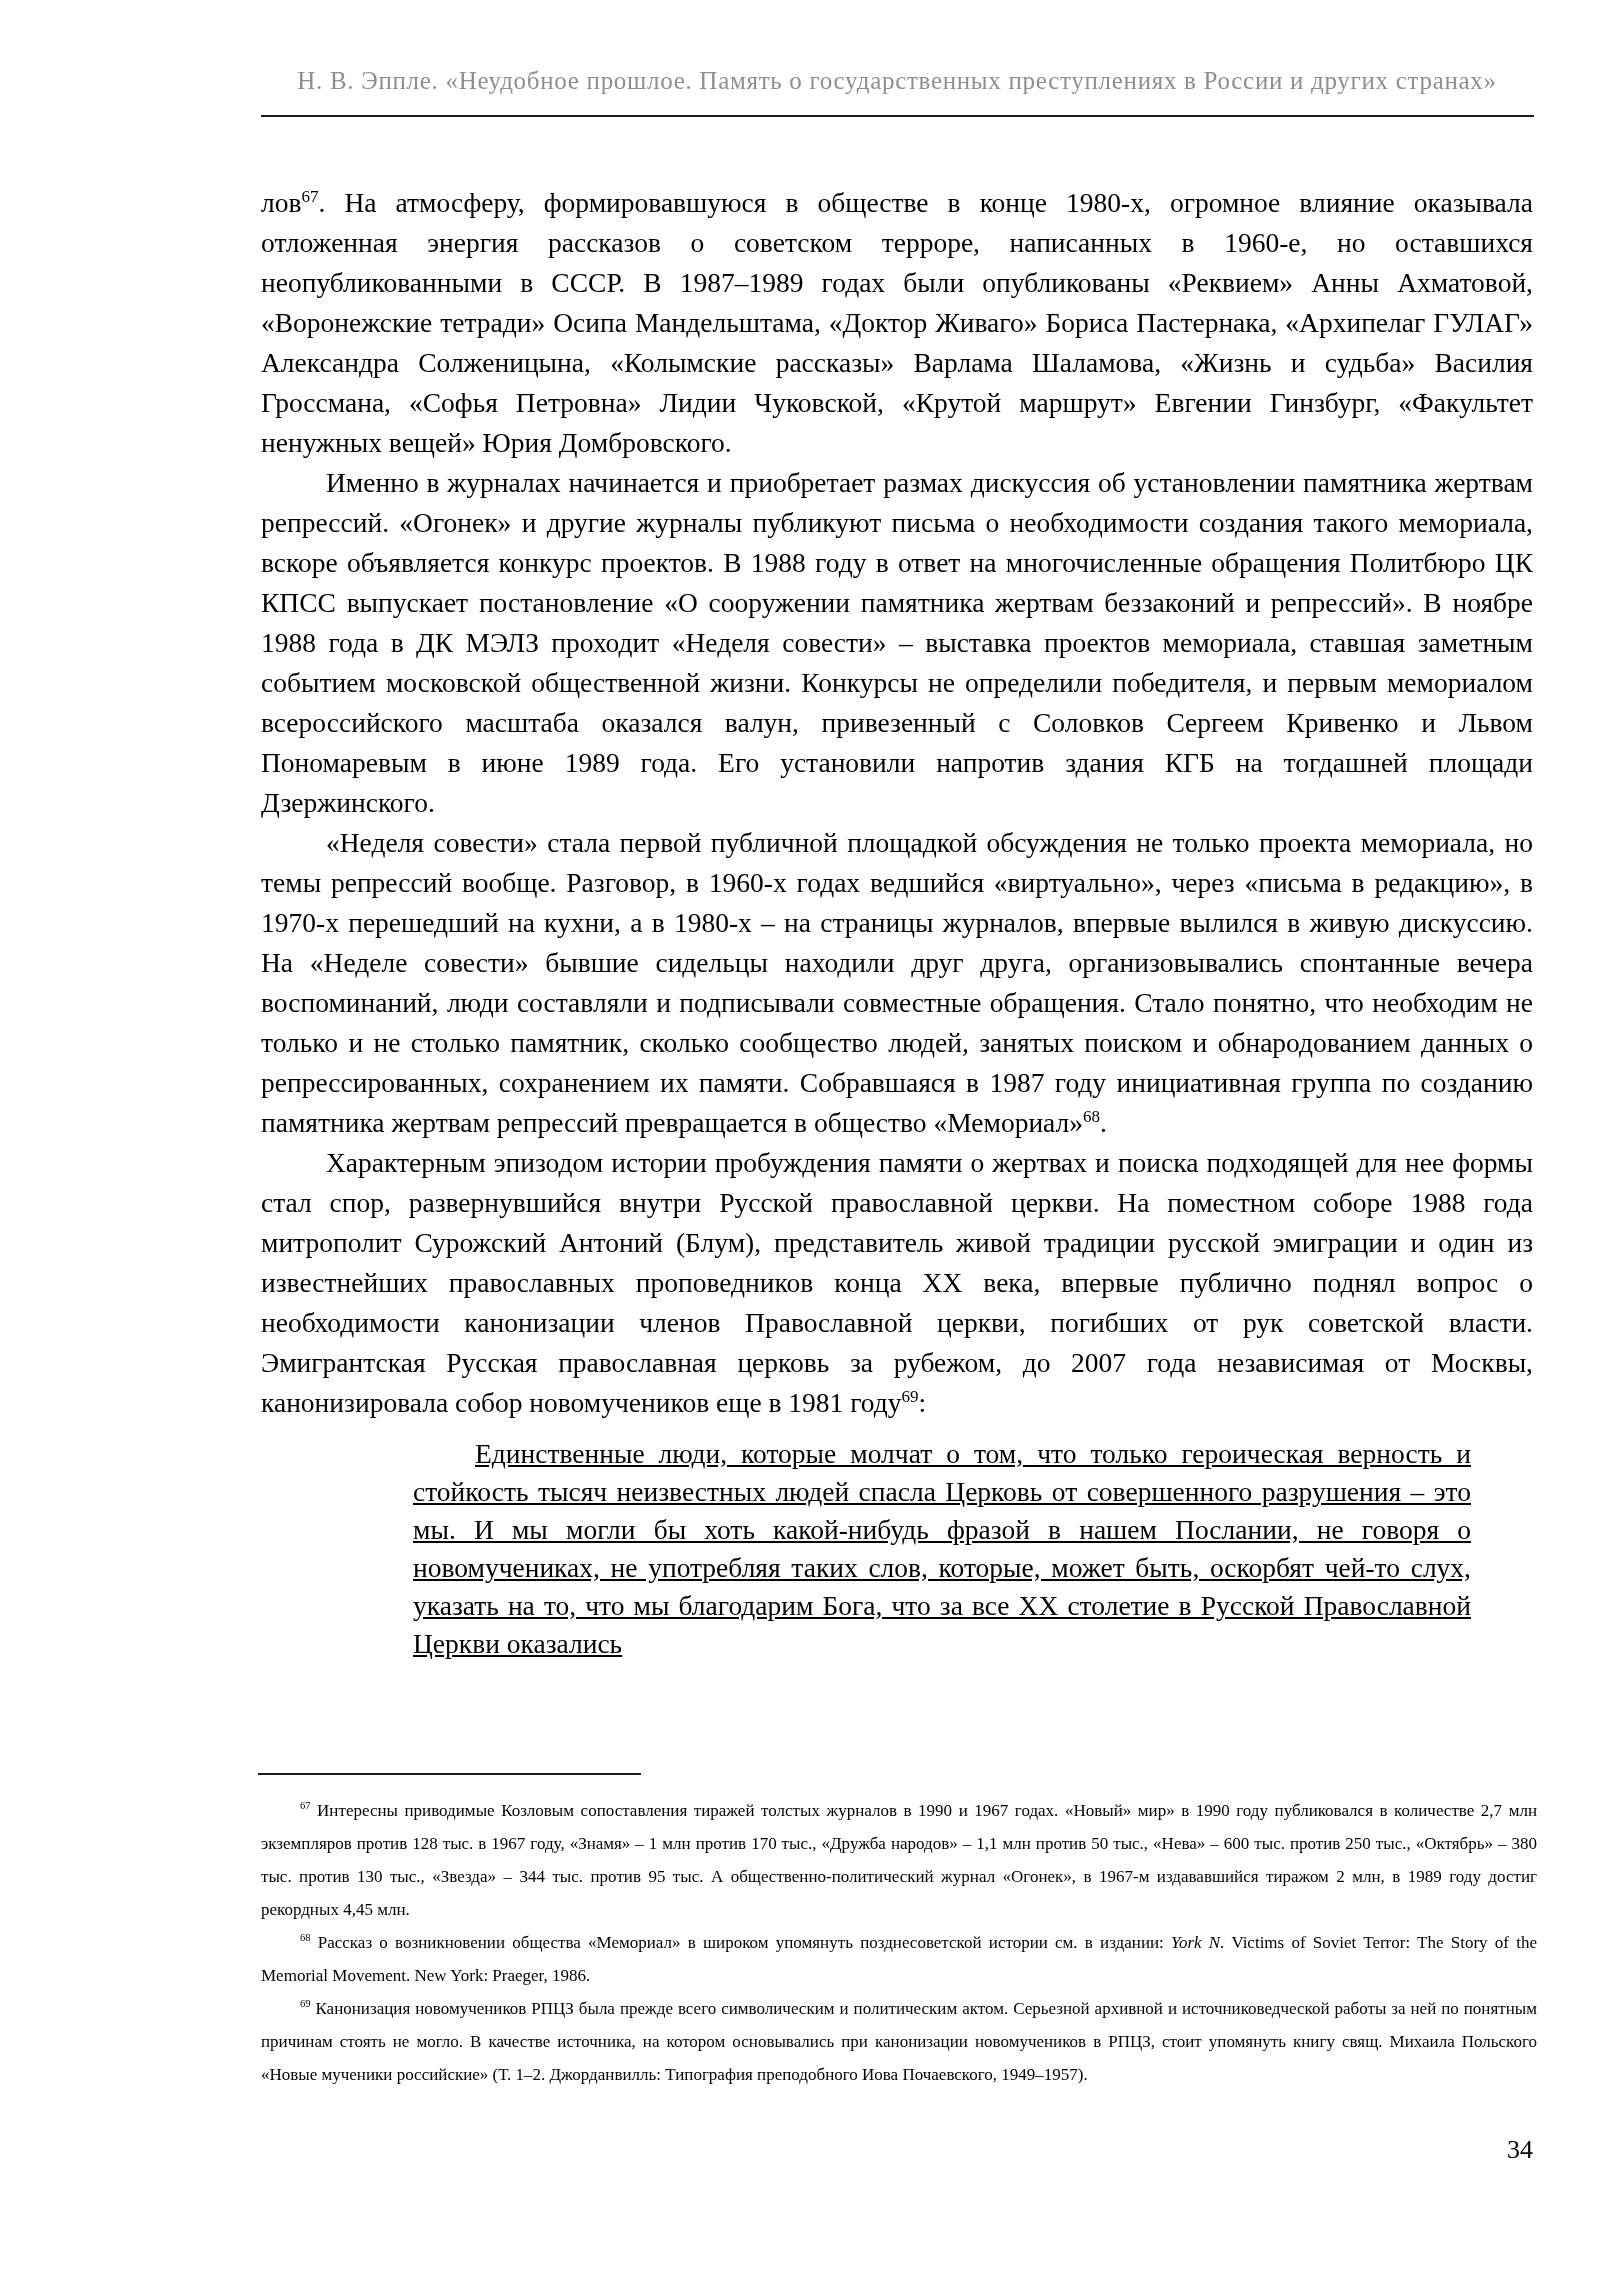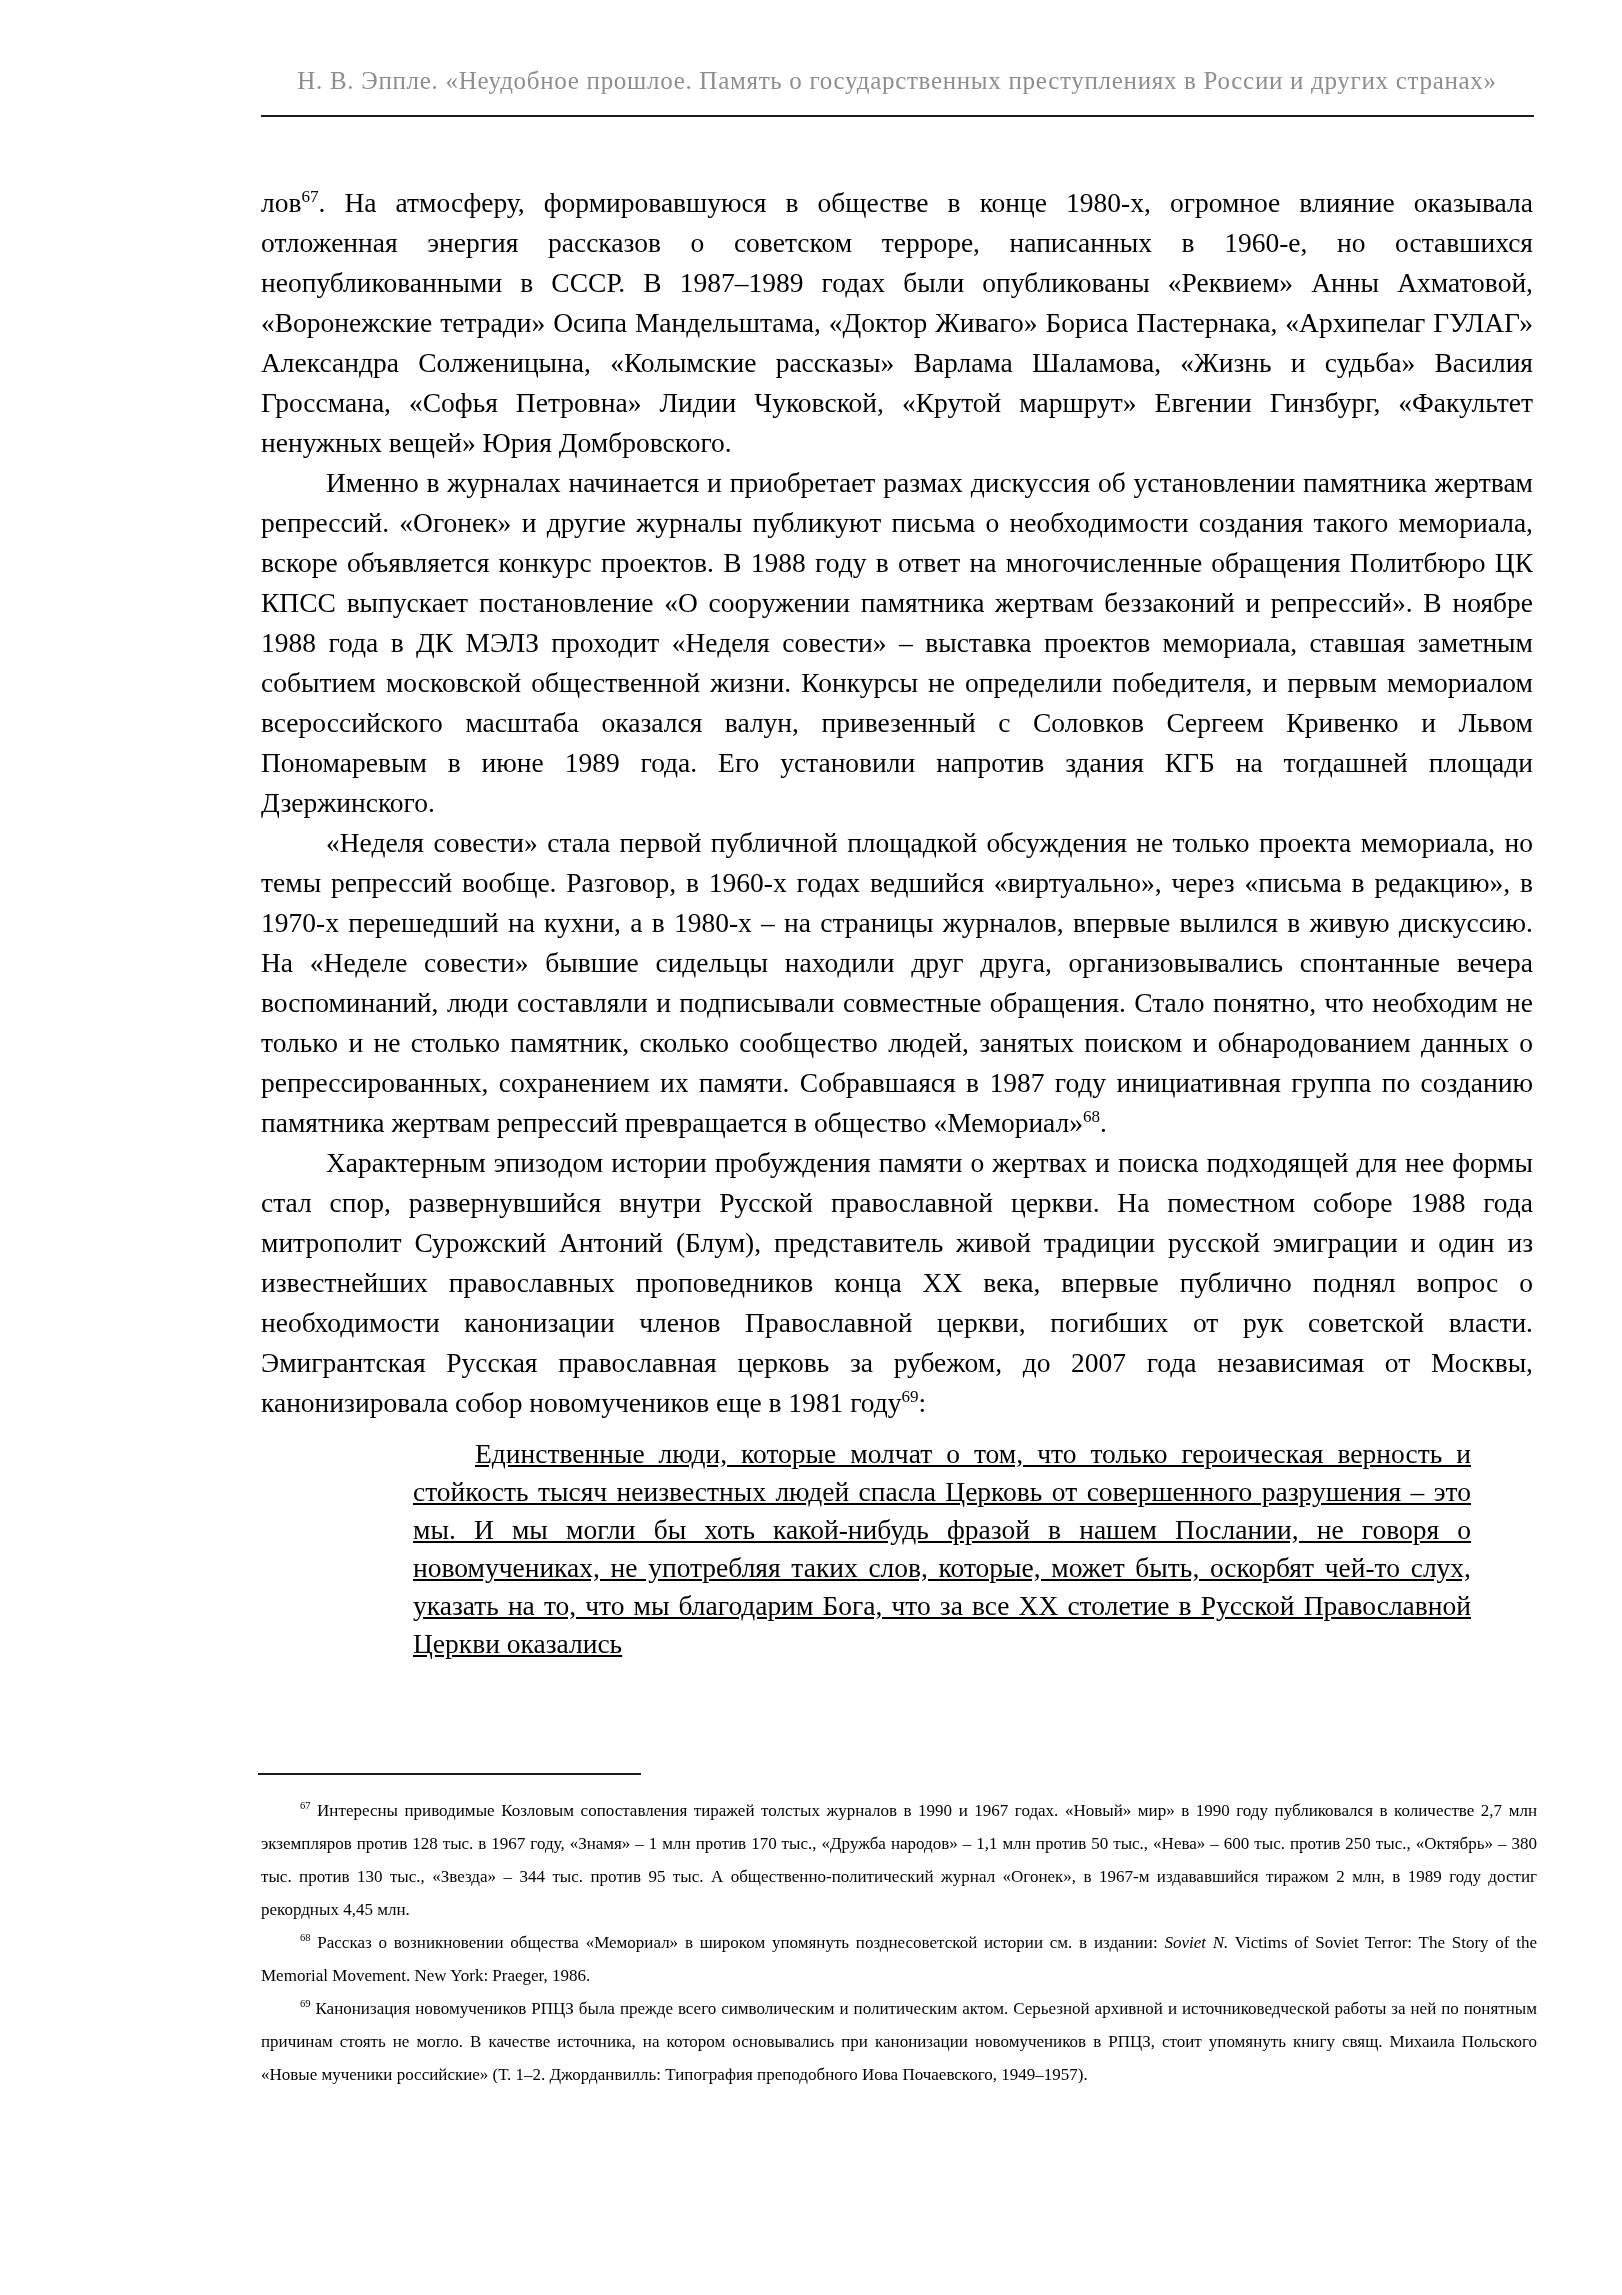--- a/index.html
+++ b/index.html
@@ -127,19 +127,20 @@
 
     <div class="block-quote">
         <p class="para indent"><span>Единственные люди, которые молчат о том, что только героическая верность и стойкость тысяч неизвестных людей спасла Церковь от совершенного разрушения – это мы. И мы могли бы хоть какой-нибудь фразой в нашем Послании, не говоря о новомучениках, не употребляя таких слов, которые, может быть, оскорбят чей-то слух, указать на то, что мы благодарим Бога, что за все XX столетие в Русской Православной Церкви оказались</span></p>
       </div>
   </div>
 
   <div class="footnote-separator"></div>
 
   <div class="footnotes">
       <p class="para indent"><sup class="fn-ref">67</sup><span> Интересны приводимые Козловым сопоставления тиражей толстых журналов в 1990 и 1967 годах. «Новый» мир» в 1990 году публиковался в количестве 2,7 млн экземпляров против 128 тыс. в 1967 году, «Знамя» – 1 млн против 170 тыс., «Дружба народов» – 1,1 млн против 50 тыс., «Нева» – 600 тыс. против 250 тыс., «Октябрь» – 380 тыс. против 130 тыс., «Звезда» – 344 тыс. против 95 тыс. А общественно-политический журнал «Огонек», в 1967-м издававшийся тиражом 2 млн, в 1989 году достиг рекордных 4,45 млн.</span></p>
-      <p class="para indent"><sup class="fn-ref">68</sup><span> Рассказ о возникновении общества «Мемориал» в широком упомянуть позднесоветской истории см. в издании: </span><em class="cite-author">Soviet N.</em><span> Victims of Soviet Terror: The Story of the Memorial Movement. New York: Praeger, 1986.</span></p>
+      <p class="para indent"><sup class="fn-ref">68</sup><span> Рассказ о возникновении общества «Мемориал» в широком упомянуть позднесоветской истории см. в издании: </span><em class="cite-author">York N.</em><span> Victims of Soviet Terror: The Story of the Memorial Movement. New York: Praeger, 1986.</span></p>
       <p class="para indent"><sup class="fn-ref">69</sup><span> Канонизация новомучеников РПЦЗ была прежде всего символическим и политическим актом. Серьезной архивной и источниковедческой работы за ней по понятным причинам стоять не могло. В качестве источника, на котором основывались при канонизации новомучеников в РПЦЗ, стоит упомянуть книгу свящ. Михаила Польского «Новые мученики российские» (Т. 1–2. Джорданвилль: Типография преподобного Иова Почаевского, 1949–1957).</span></p>
     </div>
 
+  <div class="page-number">34</div>
 
 </div>
 
 
 </body></html>

